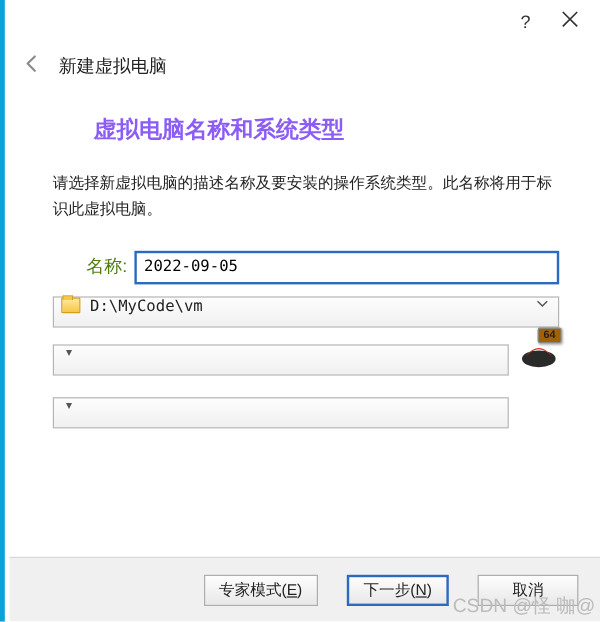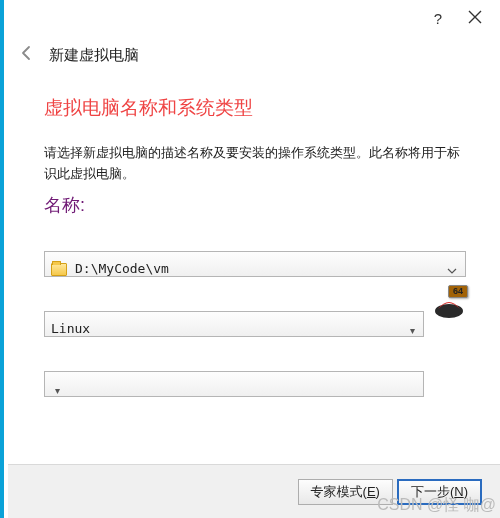--- a/index.html
+++ b/index.html
@@ -26,64 +26,64 @@
   .header {
     display: flex;
     align-items: flex-end;
     gap: 13px;
     padding: 8px 18px 4px 14px;
   }
   .back-arrow svg { width: 18px; height: 18px; }
   .header-title { font-size: 15px; color: #222; }
   .content { padding: 26px 34px 10px 40px; }
   .section-title {
-    color: #ef4444;
+    color: #8b5cf6;
     font-size: 19px;
-    font-weight: 400;
+    font-weight: 700;
     margin-bottom: 22px;
+    margin-left: 34px;
   }
   .instruction {
     color: #222;
     font-size: 13px;
     line-height: 1.6;
-    margin-bottom: 8px;
+    margin-bottom: 24px;
   }
   .form-row {
     display: flex;
     align-items: center;
     margin-bottom: 10px;
   }
   .form-label {
     width: 68px;
-    text-align: left;
+    text-align: right;
     padding-right: 6px;
-    font-size: 18px;
-    color: #701a75;
+    font-size: 15px;
+    color: #4d7c0f;
   }
   .name-input {
     flex: 1;
     height: 28px;
     border: 2px solid #2a6bbf;
     padding: 0 6px;
     font-family: "Consolas", monospace;
     font-size: 13px;
     outline: none;
   }
   .combo {
     flex: 1;
     height: 26px;
     border: 1px solid #b5b5b5;
     background: linear-gradient(#fdfdfd, #f0f0f0);
     display: flex;
-    align-items: flex-end;
+    align-items: flex-start;
     padding: 0 4px 0 6px;
     font-size: 13px;
     color: #222;
     position: relative;
-    margin-top: 24px;
   }
   .combo-text { flex: 1; font-family: "Consolas","SimSun",monospace; }
   .combo-arrow { font-size: 10px; color: #555; padding: 0 4px; }
   .folder-icon {
     width: 16px; height: 13px;
     background: linear-gradient(#ffe79a, #f5c84b);
     border: 1px solid #d4a017;
     border-radius: 1px;
     margin-right: 8px;
     position: relative;
@@ -120,21 +120,21 @@
   .underline-key { text-decoration: underline; }
   .button-bar {
     position: absolute;
     bottom: 0; left: 4px; right: 0;
     height: 54px;
     background: #f0f0f0;
     border-top: 1px solid #d9d9d9;
     display: flex;
     justify-content: flex-end;
     align-items: center;
-    gap: 4px;
+    gap: 24px;
     padding-right: 18px;
   }
   .btn {
     height: 26px;
     min-width: 84px;
     padding: 0 12px;
     border: 1px solid #adadad;
     background: linear-gradient(#fdfdfd,#e8e8e8);
     font-size: 13px;
     color: #222;
@@ -173,37 +173,37 @@
   </span>
   <span class="header-title">新建虚拟电脑</span>
 </div>
 
 <div class="content">
   <div class="section-title">虚拟电脑名称和系统类型</div>
   <p class="instruction">请选择新虚拟电脑的描述名称及要安装的操作系统类型。此名称将用于标识此虚拟电脑。</p>
 
   <div class="form-row">
     <div class="form-label">名称:</div>
+    <input class="name-input" type="text" value="2022-09-05" style="">
   </div>
 
   <div class="form-row">
     <div class="combo">
       <span class="folder-icon"></span>
       <span class="combo-text">D:\MyCode\vm</span>
       <span class="combo-arrow">
         <svg width="10" height="6" viewBox="0 0 10 6">
             <path d="M1 1 L5 5 L9 1" stroke="#555" stroke-width="1.2" fill="none"></path>
           </svg>
       </span>
     </div>
   </div>
 
   <div class="form-row">
     <div class="combo">
-      <span class="combo-text">Linux</span>
       <span class="combo-arrow">▾</span>
     </div>
     <div class="os-badge-wrap">
       <div class="os-badge">
         <span class="hat">
           <svg viewBox="0 0 34 34">
             <ellipse cx="17" cy="22" rx="14" ry="7" fill="#2a2a2a"></ellipse>
             <path d="M6 20 Q17 6 28 20 Q22 14 17 14 Q12 14 6 20 Z" fill="#d62f2b"></path>
           </svg>
         </span>
@@ -224,15 +224,16 @@
   <div class="btn">
     <span>专家模式(</span>
       <span class="underline-key">E</span>
       <span>)</span>
   </div>
   <div class="btn default">
     <span>下一步(</span>
       <span class="underline-key">N</span>
       <span>)</span>
   </div>
+  <div class="btn">取消</div>
 </div>
 
 <div class="watermark">CSDN @怪 咖@</div>
 
 </body></html>

